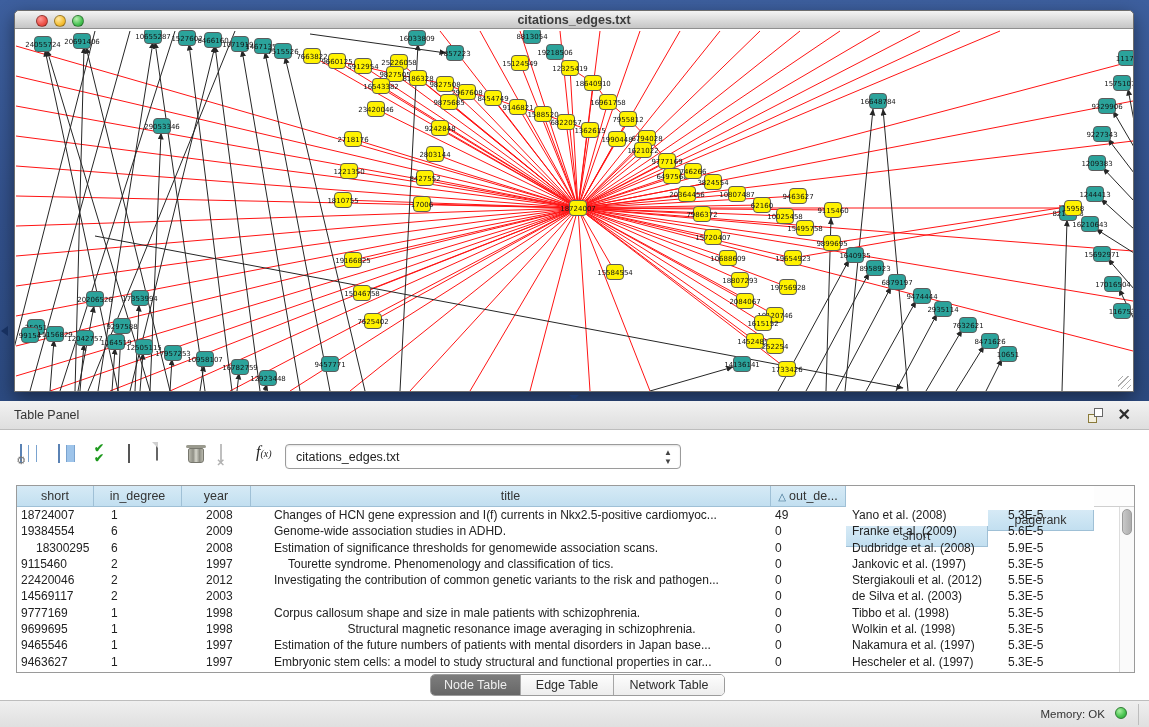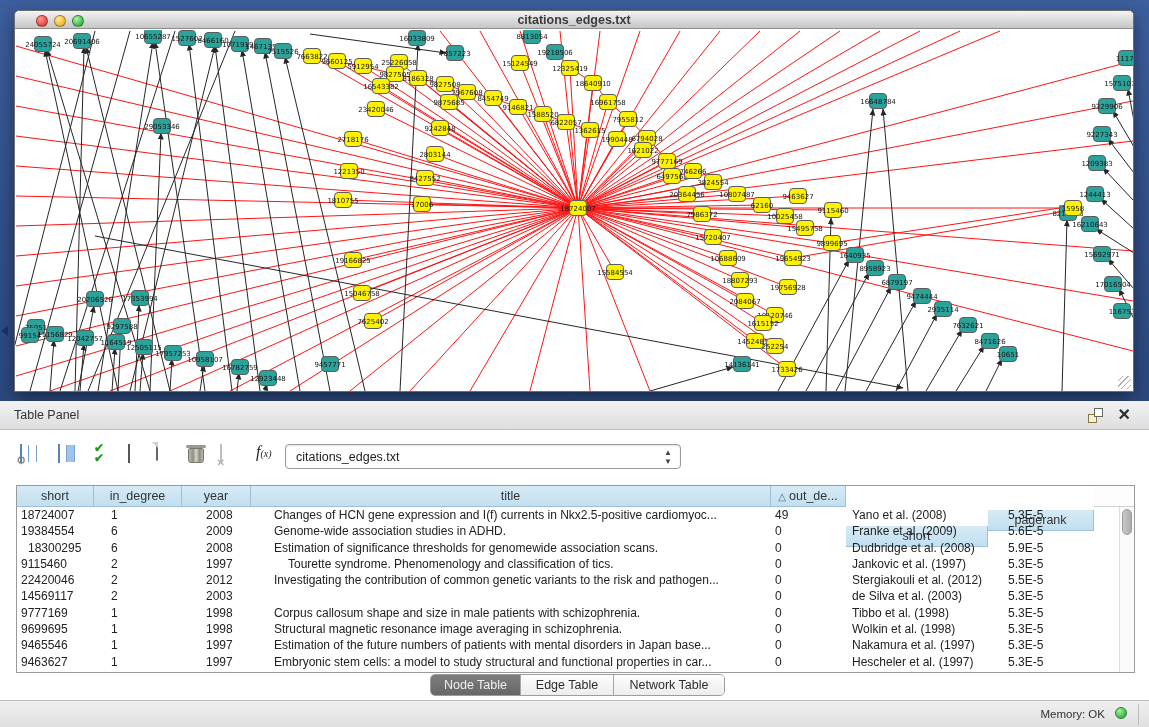--- a/index.html
+++ b/index.html
@@ -804,21 +804,21 @@
         <div class="tr">
           <div class="td" style="left: 4px; width: 71px;">19384554</div>
           <div class="td" style="left: 94px; width: 69px;">6</div>
           <div class="td" style="left: 189px; width: 43px;">2009</div>
           <div class="td" style="left: 257px; width: 495px;">Genome-wide association studies in ADHD.</div>
           <div class="td" style="left: 758px; width: 69px;">0</div>
           <div class="td" style="left: 835px; width: 134px;">Franke et al. (2009)</div>
           <div class="td" style="left: 991px; width: 84px;">5.6E-5</div>
         </div>
         <div class="tr">
-          <div class="td" style="left: 11px; width: 71px;">18300295</div>
+          <div class="td" style="left: 19px; width: 71px;">18300295</div>
           <div class="td" style="left: 94px; width: 69px;">6</div>
           <div class="td" style="left: 189px; width: 43px;">2008</div>
           <div class="td" style="left: 257px; width: 495px;">Estimation of significance thresholds for genomewide association scans.</div>
           <div class="td" style="left: 758px; width: 69px;">0</div>
           <div class="td" style="left: 835px; width: 134px;">Dudbridge et al. (2008)</div>
           <div class="td" style="left: 991px; width: 84px;">5.9E-5</div>
         </div>
         <div class="tr">
           <div class="td" style="left: 4px; width: 71px;">9115460</div>
           <div class="td" style="left: 94px; width: 69px;">2</div>
@@ -851,21 +851,21 @@
           <div class="td" style="left: 189px; width: 43px;">1998</div>
           <div class="td" style="left: 257px; width: 495px;">Corpus callosum shape and size in male patients with schizophrenia.</div>
           <div class="td" style="left: 758px; width: 69px;">0</div>
           <div class="td" style="left: 835px; width: 134px;">Tibbo et al. (1998)</div>
           <div class="td" style="left: 991px; width: 84px;">5.3E-5</div>
         </div>
         <div class="tr">
           <div class="td" style="left: 4px; width: 71px;">9699695</div>
           <div class="td" style="left: 94px; width: 69px;">1</div>
           <div class="td" style="left: 189px; width: 43px;">1998</div>
-          <div class="td" style="left: 257px; width: 495px;">Structural magnetic resonance image averaging in schizophrenia.</div>
+          <div class="td" style="left: 257px; width: 495px; text-align: center;">Structural magnetic resonance image averaging in schizophrenia.</div>
           <div class="td" style="left: 758px; width: 69px;">0</div>
           <div class="td" style="left: 835px; width: 134px;">Wolkin et al. (1998)</div>
           <div class="td" style="left: 991px; width: 84px;">5.3E-5</div>
         </div>
         <div class="tr">
           <div class="td" style="left: 4px; width: 71px;">9465546</div>
           <div class="td" style="left: 94px; width: 69px;">1</div>
           <div class="td" style="left: 189px; width: 43px;">1997</div>
           <div class="td" style="left: 257px; width: 495px;">Estimation of the future numbers of patients with mental disorders in Japan base...</div>
           <div class="td" style="left: 758px; width: 69px;">0</div>

